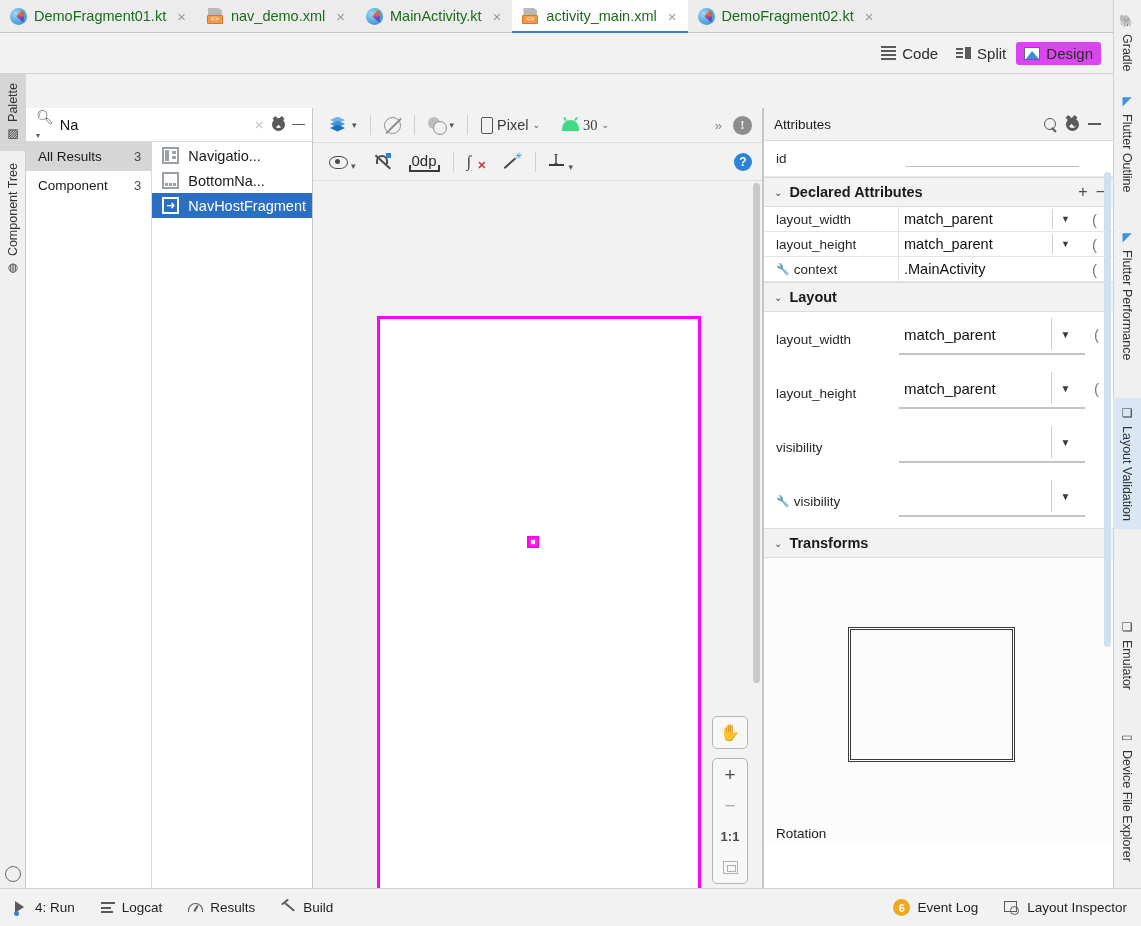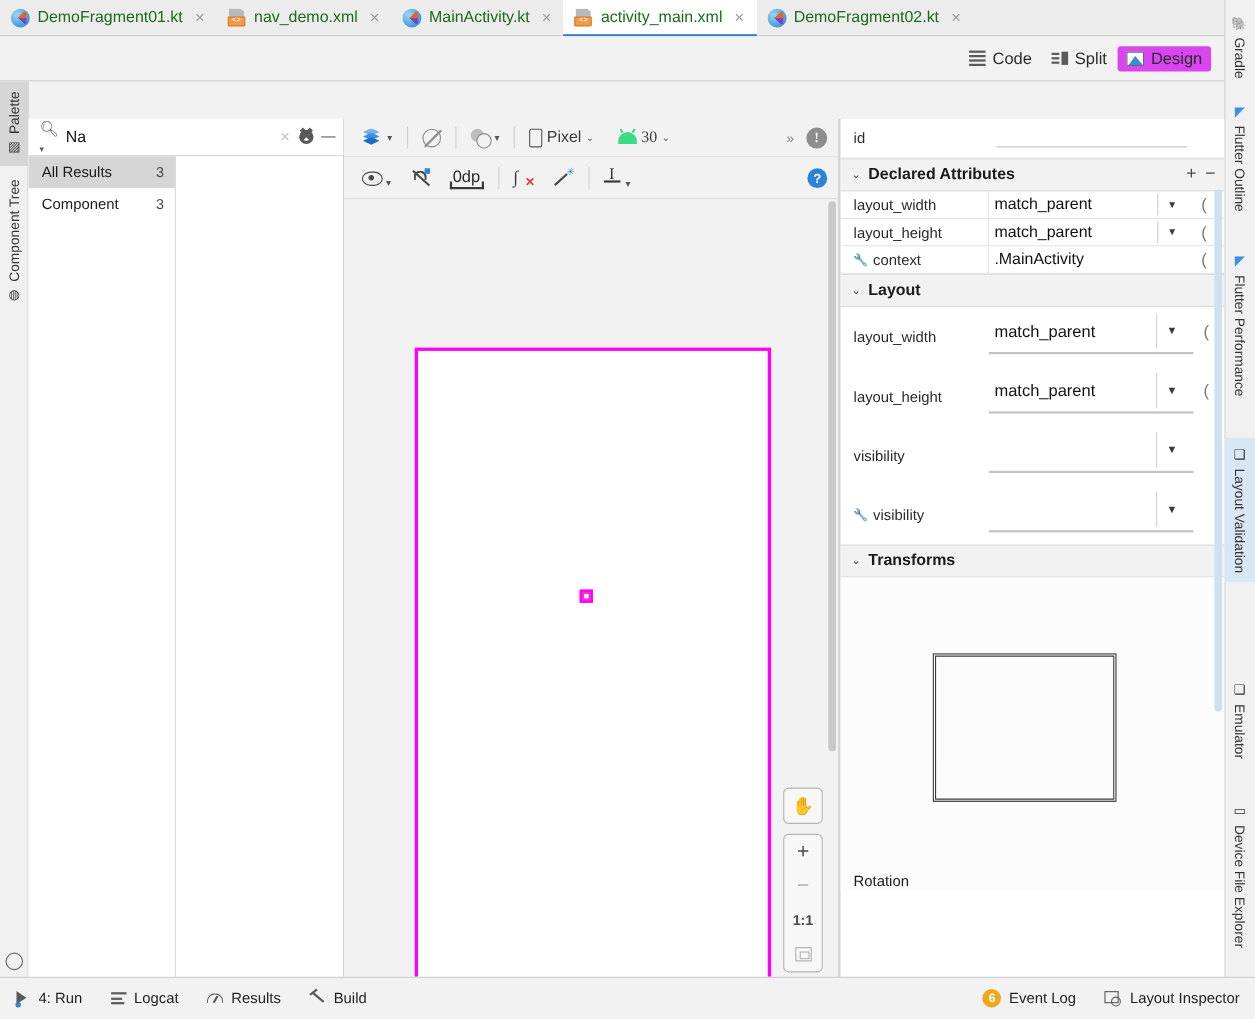--- a/index.html
+++ b/index.html
@@ -665,20 +665,36 @@
     </div>
     <div class="pal-body">
       <div class="pal-cats">
         <div class="cat sel">
           <span>All Results</span>
           <span class="cnt">3</span>
         </div>
         <div class="cat">
           <span>Component</span>
           <span class="cnt">3</span>
+        </div>
+      </div>
+      <div class="pal-items">
+        <div class="pitem">
+          <span class="pi-ico ico-nav"></span>
+          <span>Navigatio...</span>
+        </div>
+        <div class="pitem">
+          <span class="pi-ico ico-bn"></span>
+          <span>BottomNa...</span>
+        </div>
+        <div class="pitem sel">
+          <span class="pi-ico ico-nhf">
+              <span>➜</span>
+            </span>
+          <span>NavHostFragment</span>
         </div>
       </div>
     </div>
   </div>
 
   <div class="design">
 
     <div class="d-toolbar1">
       <div class="tbtn">
         <span class="ic-layers">
@@ -770,20 +786,33 @@
           <div class="zbtn small">1:1</div>
           <div class="zbtn">
               <span class="ic-fit"></span>
             </div>
         </div>
       </div>
     </div>
   </div>
 
   <div class="attrs">
+    <div class="attr-head">
+      <span class="title">Attributes</span>
+      <span class="sp"></span>
+      <span class="hicon">
+          <span class="ic-search"></span>
+        </span>
+      <span class="hicon">
+          <span class="ic-gear"></span>
+        </span>
+      <span class="hicon">
+          <span class="ic-minus"></span>
+        </span>
+    </div>
 
 
     <div class="row-id">
       <span class="lbl">id</span>
       <span class="fld"></span>
     </div>
 
     <div class="sec-head">
       <span class="chev">⌄</span>
       <span class="t">Declared Attributes</span>

